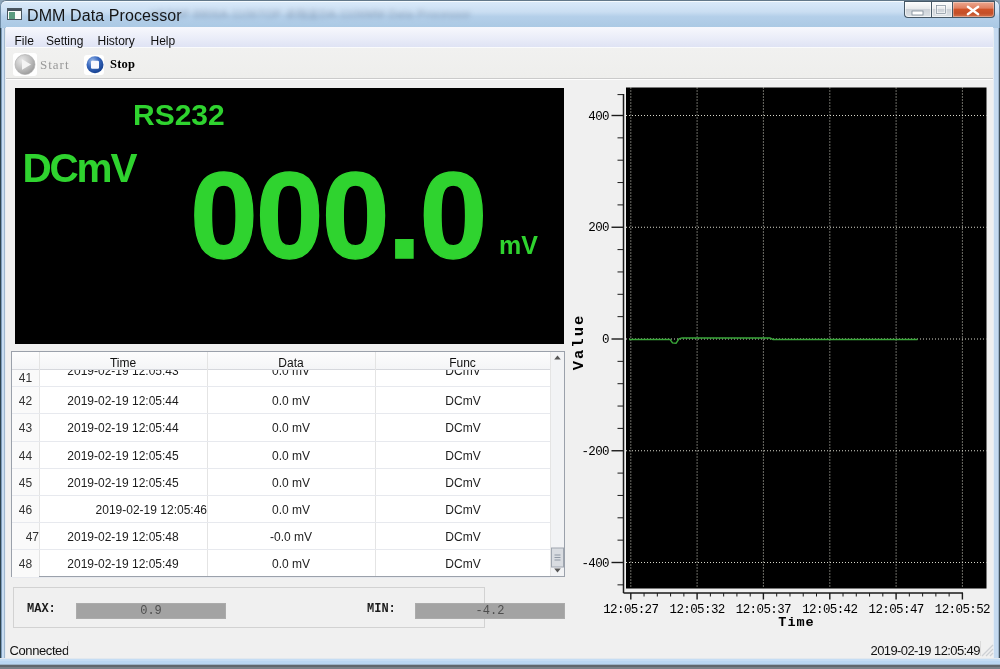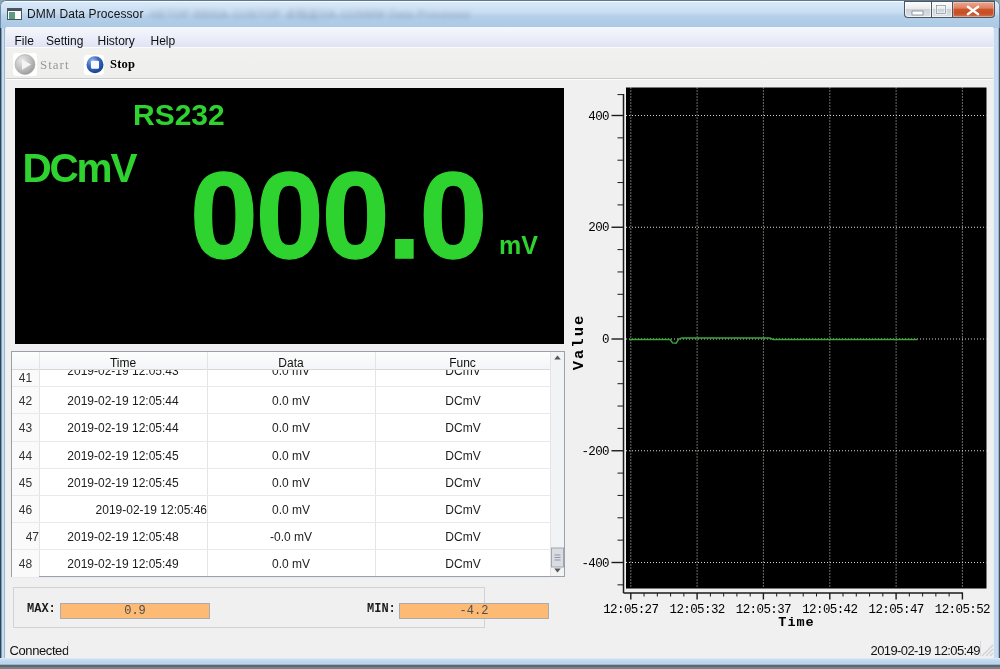--- a/index.html
+++ b/index.html
@@ -23,21 +23,21 @@
     background:linear-gradient(90deg,#2e4450 0 1px,#7e9cba 1px 2px,#c7dcf2 2px 4.5px,#a0b7ce 4.5px 5.5px,#e8ecef 5.5px 6px); }
   #borderR { position:absolute; left:992.5px; top:28px; width:7.5px; height:631px;
     background:linear-gradient(90deg,#e6edf4 0 1px,#c5daf0 1px 5px,#9eb5cc 5px 6px,#42525e 6px 7.5px); }
   #borderB { position:absolute; left:0; top:658px; width:1000px; height:11px;
     background:linear-gradient(#e2e8ee 0 1px,#c5ddf4 1px 3px,#bad7f2 3px 6px,#9db4c8 6px 7px,#60676d 7px 9px,#7a8188 9px 11px); }
   
   #appicon { position:absolute; left:6.5px; top:7.5px; width:15px; height:12px;
     background:#fafcfa; border:1px solid #49555f; }
   #appicon::after { content:""; position:absolute; left:0; top:0; width:13px; height:2px; background:#46525e; }
   #appicon::before { content:""; position:absolute; left:1px; top:3px; width:6px; height:7px; background:#5b9c80; }
-  #apptitle { position:absolute; left:27px; top:7px; font-size:12px; color:#141414; letter-spacing:0.1px; }
+  #apptitle { position:absolute; left:27px; top:7px; font-size:16px; color:#141414; letter-spacing:0.1px; }
   #watermark { position:absolute; left:150px; top:7px; font-size:11px; color:rgba(75,95,125,0.85);
     filter:blur(2.5px); opacity:0.55; letter-spacing:0.5px; white-space:nowrap; }
   
   #caps { position:absolute; left:904px; top:1px; height:17px; }
   .cap { position:absolute; top:0; height:17px; border:1px solid #465866; }
   #cap-min { left:0; width:27px; border-right:none; border-radius:0 0 0 4px; box-shadow:inset 0 0 0 1px rgba(255,255,255,0.6);
     background:linear-gradient(#fdfdfd 0%,#e8eaec 45%,#cdd2d8 50%,#dde2e6 100%); }
   #cap-max { left:27px; width:22px; box-shadow:inset 0 0 0 1px rgba(255,255,255,0.6);
     background:linear-gradient(#fdfdfd 0%,#e8eaec 45%,#cdd2d8 50%,#dde2e6 100%); }
   #cap-close { left:49px; width:42px; border-left:none; border-radius:0 0 4px 0; box-shadow:inset 0 0 0 1px rgba(255,255,255,0.35);
@@ -53,23 +53,23 @@
   #lcd { position:absolute; left:15px; top:88px; width:549px; height:256px; background:#000; }
   .grn { position:absolute; color:#2fd32f; font-weight:bold; white-space:nowrap; }
   
   #grid { position:absolute; left:11px; top:351px; width:554px; height:226px;
     background:#fff; border:1px solid #9ba1ab; }
   
   #mmbox { position:absolute; left:13px; top:587px; width:472px; height:41px;
     border:1px solid #d2d2d2; background:#f0f0f0; }
   .mmlab { position:absolute; font-family:"Liberation Mono", monospace; font-weight:bold;
     font-size:12px; color:#1a1a1a; top:14px; }
-  .mmtb { position:absolute; top:15px; width:150px; height:16px; background:#fdba74;
+  .mmtb { position:absolute; top:15px; width:150px; height:16px; background:#a3a3a3;
     border:1px solid #ababab; color:#4e4e4e; font-family:"Liberation Mono", monospace;
-    font-size:12px; text-align:center; line-height:14px; }
+    font-size:12px; text-align:center; line-height:14px;margin-left:16px; }
   
   #status { position:absolute; left:6px; top:639px; width:986.5px; height:19px; background:#f0f0f0; }
 </style>
 </head>
 <body>
 <div id="frame"></div>
 <div id="titlebar"></div>
 <div id="borderL"></div>
 <div id="borderR"></div>
 <div id="borderB"></div>

